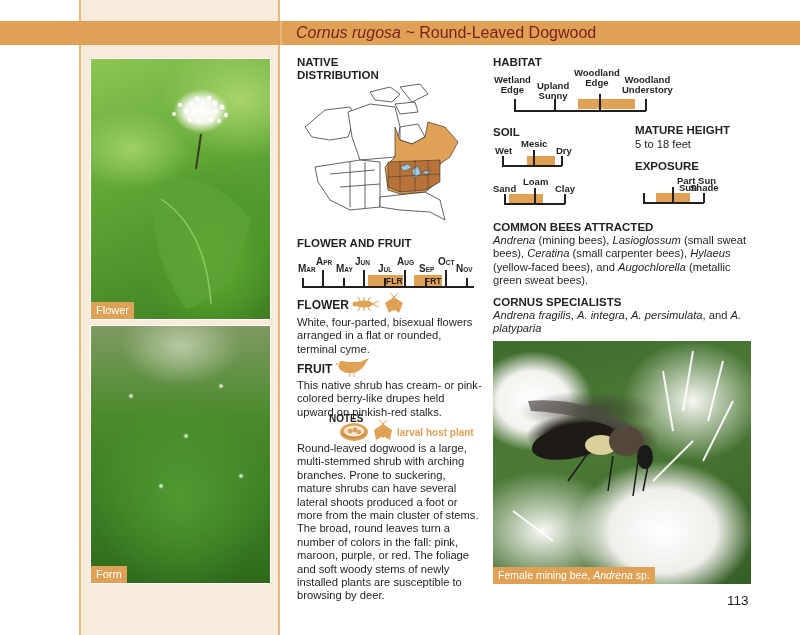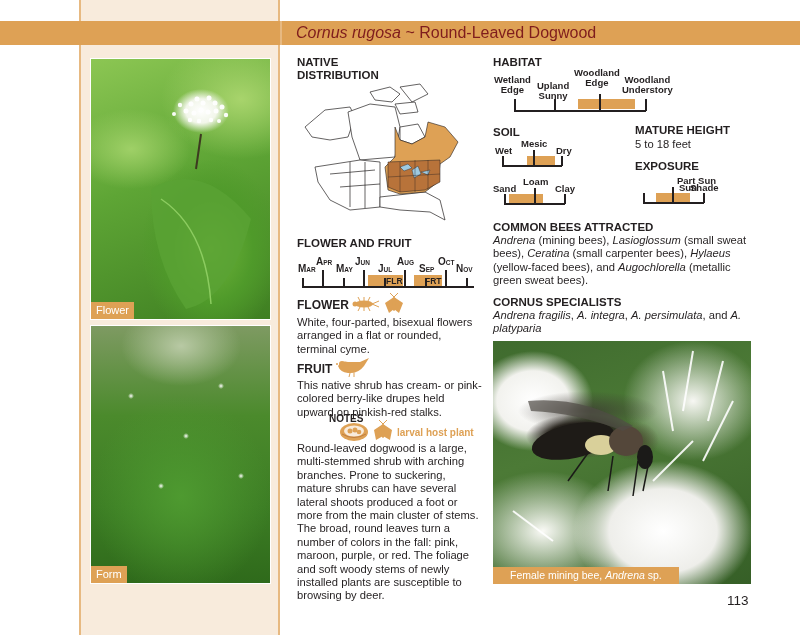--- a/index.html
+++ b/index.html
@@ -66,21 +66,21 @@
       radial-gradient(ellipse 55px 22px at 88px 95px, #1d1b18 0%, #2a2620 60%, rgba(0,0,0,0) 100%),
       radial-gradient(ellipse 22px 14px at 100px 102px, #d7cf9a 0%, rgba(0,0,0,0) 100%),
       radial-gradient(ellipse 26px 20px at 140px 100px, #4b4032 0%, rgba(0,0,0,0) 100%),
       radial-gradient(ellipse 70px 20px at 95px 70px, rgba(60,55,50,0.75) 0%, rgba(0,0,0,0) 100%),
       radial-gradient(ellipse 60px 50px at 40px 60px, #ffffff 0%, #f2f2ee 60%, rgba(255,255,255,0) 100%),
       radial-gradient(ellipse 70px 60px at 200px 60px, #f7f7f3 0%, rgba(255,255,255,0) 100%),
       radial-gradient(ellipse 90px 70px at 170px 190px, #ffffff 0%, #eeeeea 60%, rgba(255,255,255,0) 100%),
       radial-gradient(ellipse 80px 60px at 50px 190px, #fafaf6 0%, rgba(255,255,255,0) 100%),
       linear-gradient(160deg, #3f6b2e 0%, #4c7a36 40%, #365f27 100%); }
   .bee-caption { position: absolute; left: 0; bottom: 0; background: #dea155; color: #fff;
-    font-family: "Liberation Sans", sans-serif; font-size: 10.5px; padding: 2px 17px; line-height: 13px; }
+    font-family: "Liberation Sans", sans-serif; font-size: 10.5px; padding: 2px 5px; line-height: 13px; }
   .bee-caption i { font-style: italic; }
 
   .page-number { position: absolute; left: 727px; top: 593px; font-family: "Liberation Sans", sans-serif; font-size: 13.5px; color: #231f20; }
 </style>
 </head>
 <body>
 
 <div class="left-panel"></div>
 
 <div class="banner">

